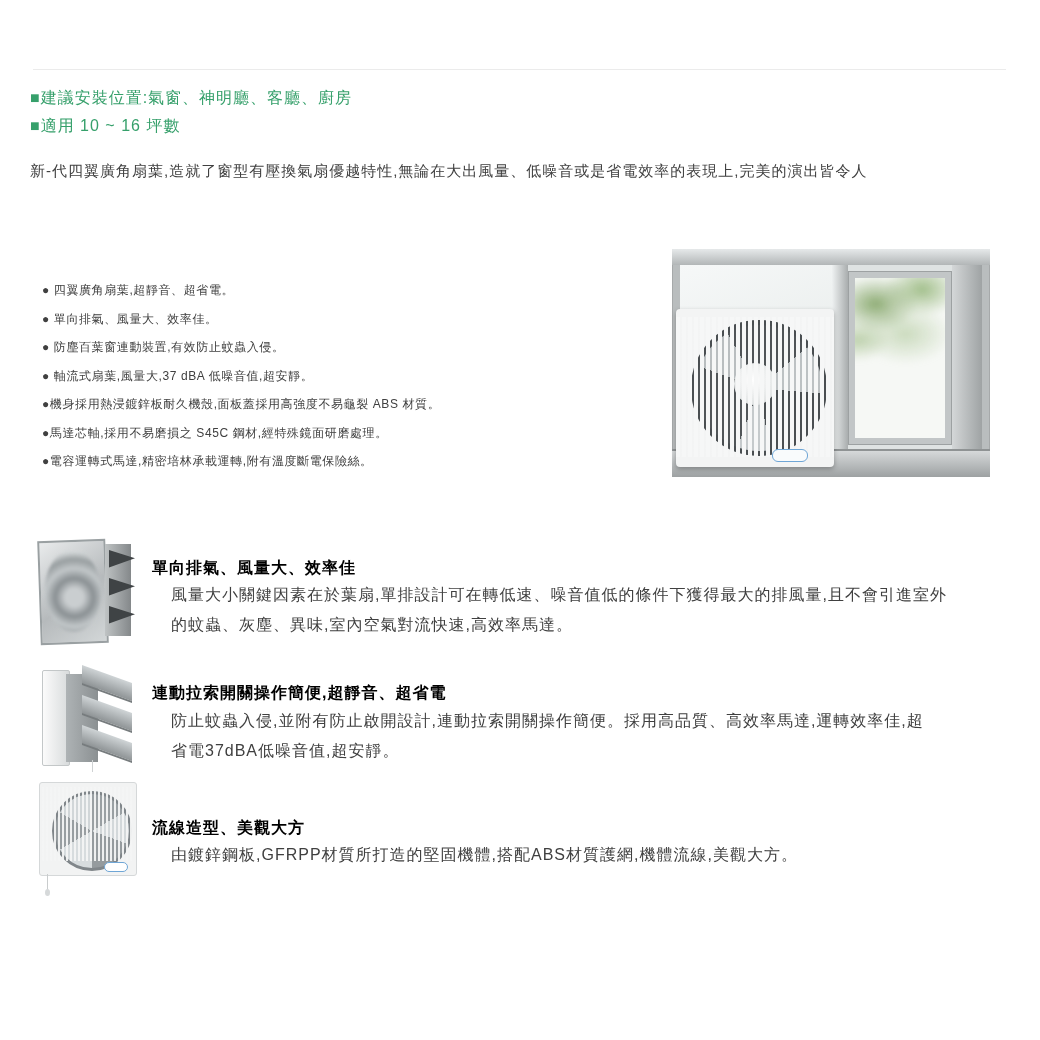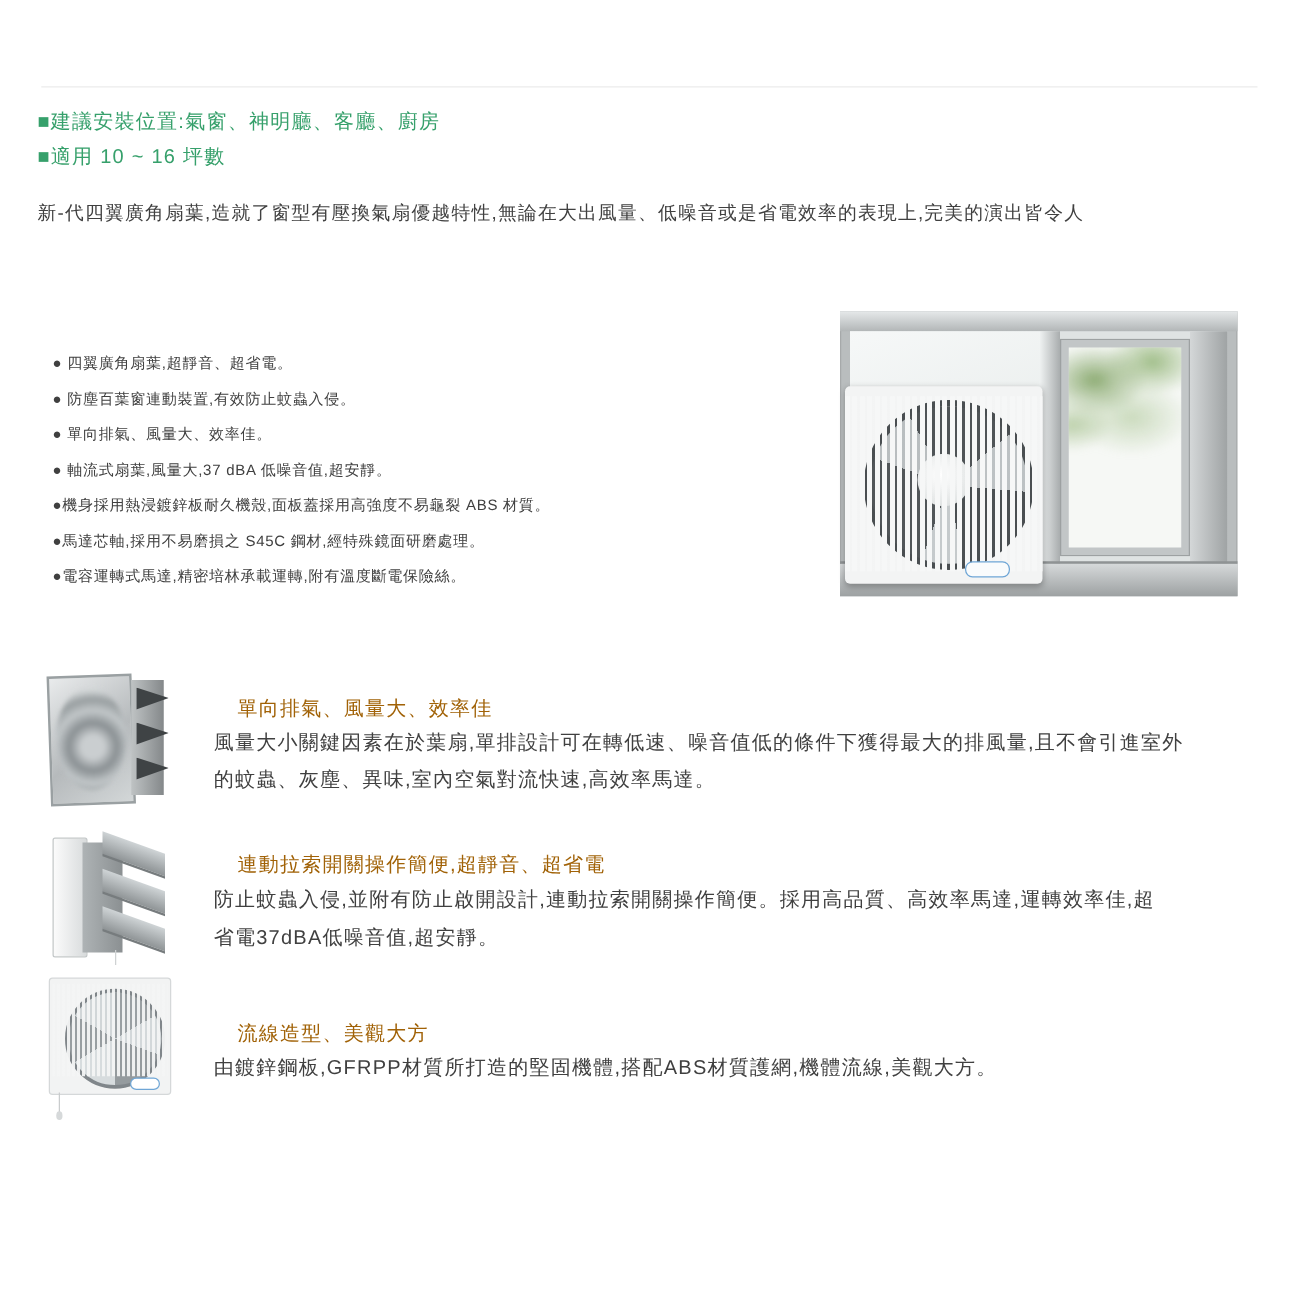--- a/index.html
+++ b/index.html
@@ -33,21 +33,21 @@
       radial-gradient(45px 30px at 12% 60%, rgba(150,182,122,.6), rgba(150,182,122,0) 70%),
       radial-gradient(65px 42px at 55% 55%, rgba(160,190,135,.5), rgba(160,190,135,0) 72%);}
   .ph-right-col{right:0;top:0;width:30px;bottom:0;background:linear-gradient(90deg,#d4d7d8,#9fa3a4);}
   .ph-fan{left:4px;top:60px;width:158px;height:158px;background:#f3f4f4;border-radius:4px;z-index:3;box-shadow:0 2px 5px rgba(0,0,0,.28);}
   .ph-fan-circle{left:15px;top:11px;width:126px;height:126px;border-radius:50%;border:5px solid #3f4447;
     background:conic-gradient(#454a4d 0 50deg,#b9bec0 50deg 95deg,#404548 95deg 170deg,#c2c7c9 170deg 200deg,#474c4f 200deg 290deg,#b5babc 290deg 330deg,#454a4d 330deg 360deg);}
   .ph-fan-hub{left:58px;top:54px;width:42px;height:42px;border-radius:50%;background:radial-gradient(circle at 45% 40%,#ffffff,#dfe2e2 75%);z-index:4;}
   .ph-grille{left:0;top:8px;right:0;bottom:10px;background:repeating-linear-gradient(90deg,#f6f7f7 0 4px,rgba(246,247,247,0.06) 4px 6px);z-index:5;}
   .ph-logo{bottom:5px;right:26px;width:34px;height:11px;background:#f9fbfc;border:1px solid #6fa6d6;border-radius:6px;z-index:6;}
   
-  .section-heading{font-size:16px;font-weight:normal;color:#a16207;letter-spacing:1px;line-height:24px;margin-left:38px;}
+  .section-heading{font-size:16px;font-weight:bold;color:#000000;letter-spacing:1px;line-height:24px;}
   .section-body{font-size:16px;line-height:30px;letter-spacing:1px;width:870px;margin-left:19px;}
   .s1-img{left:35px;top:534px;width:100px;height:118px;}
   .s2-img{left:42px;top:664px;width:92px;height:106px;}
   .s3-img{left:33px;top:782px;width:104px;height:104px;}
   
   .rear-body{left:4px;top:6px;width:64px;height:100px;background:linear-gradient(145deg,#e9ebec,#b6babc 55%,#d3d7d8);border:2px solid #9aa0a2;transform:rotate(-2deg);}
   .rear-fan{left:4px;top:8px;width:56px;height:82px;border-radius:50%;filter:blur(1.5px);
     background:radial-gradient(circle at 52% 58%,#caced0 0 16%,#8a9093 34%,#c2c7c9 52%,#989ea0 68%,#d5d9da 82%);}
   .rear-side{left:70px;top:10px;width:26px;height:92px;background:linear-gradient(90deg,#bfc3c4,#84888a);}
   .rear-louver{left:74px;width:26px;height:22px;background:#3f4345;clip-path:polygon(0 0,100% 38%,0 80%);}
@@ -76,22 +76,22 @@
   <div>■建議安裝位置:氣窗、神明廳、客廳、廚房</div>
   <div>■適用 10 ~ 16 坪數</div>
 </div>
 
 <div class="abs intro">
   <div>新-代四翼廣角扇葉,造就了窗型有壓換氣扇優越特性,無論在大出風量、低噪音或是省電效率的表現上,完美的演出皆令人</div>
 </div>
 
 <ul class="abs bullets">
   <li>● 四翼廣角扇葉,超靜音、超省電。</li>
+  <li>● 單向排氣、風量大、效率佳。</li>
   <li>● 防塵百葉窗連動裝置,有效防止蚊蟲入侵。</li>
-  <li>● 單向排氣、風量大、效率佳。</li>
   <li>● 軸流式扇葉,風量大,37 dBA 低噪音值,超安靜。</li>
   <li>●機身採用熱浸鍍鋅板耐久機殼,面板蓋採用高強度不易龜裂 ABS 材質。</li>
   <li>●馬達芯軸,採用不易磨損之 S45C 鋼材,經特殊鏡面研磨處理。</li>
   <li>●電容運轉式馬達,精密培林承載運轉,附有溫度斷電保險絲。</li>
 </ul>
 
 <div class="abs photo">
   <div class="abs ph-top"></div>
   <div class="abs ph-glass">
     <div class="abs ph-pane-left"></div>

